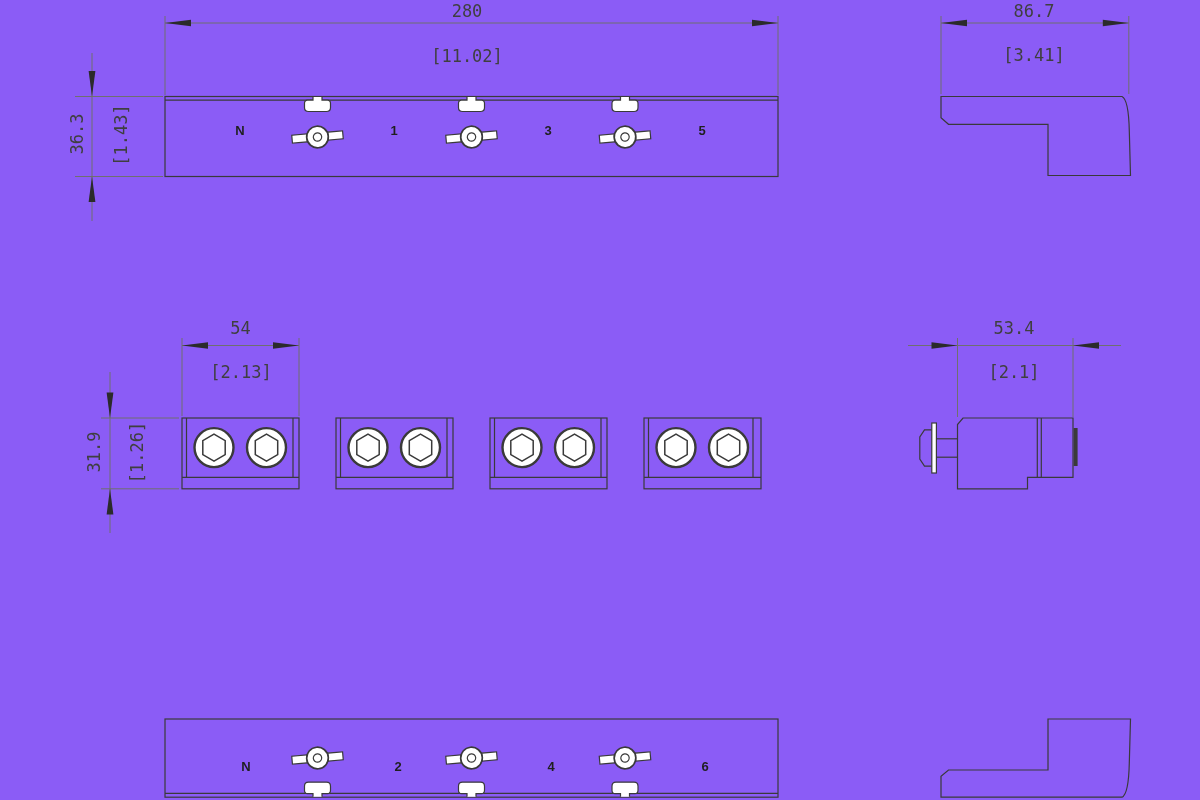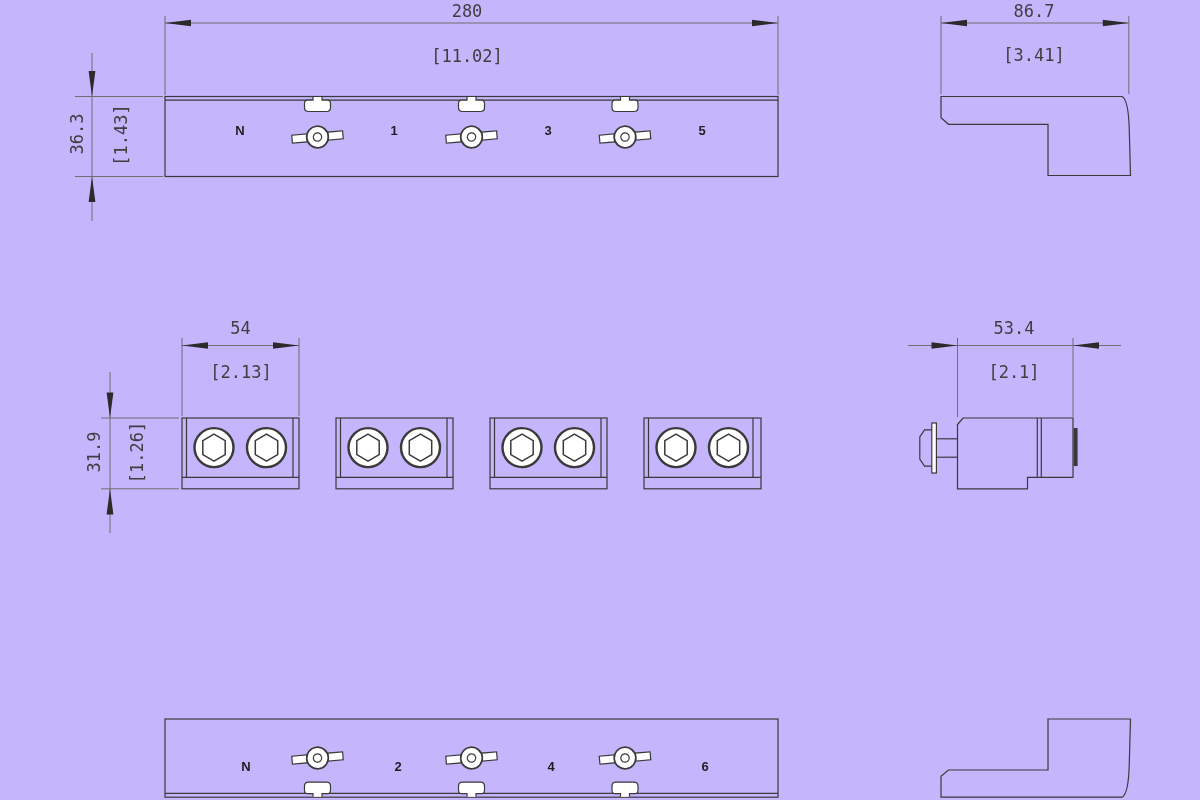--- a/index.html
+++ b/index.html
@@ -1,16 +1,16 @@
 <!DOCTYPE html>
 <html><head>
 <meta charset="utf-8">
 <style>
   html,body { margin:0; padding:0; background:#ffffff; }
-  .stage { position:relative; width:1200px; height:800px; background:#c4b5fd; overflow:hidden; }
+  .stage { position:relative; width:1200px; height:800px; background:#8b5cf6; overflow:hidden; }
   svg { display:block; }
   .part   { fill:none; stroke:#3a3a3a; stroke-width:1.2; }
   .partw  { fill:#ffffff; stroke:#3a3a3a; stroke-width:1.2; }
   .thick  { fill:#3a3a3a; stroke:none; }
   .dimln  { stroke:#6f6f6f; stroke-width:1; fill:none; }
   .arrow  { fill:#2b2b2b; stroke:none; }
   .dimtext { font-family:"DejaVu Sans Mono", monospace; font-size:17px; fill:#3f3f3f; text-anchor:middle; }
   .label   { font-family:"Liberation Sans", sans-serif; font-weight:bold; font-size:13px; fill:#1f1f1f; text-anchor:middle; }
 </style>
 </head>

